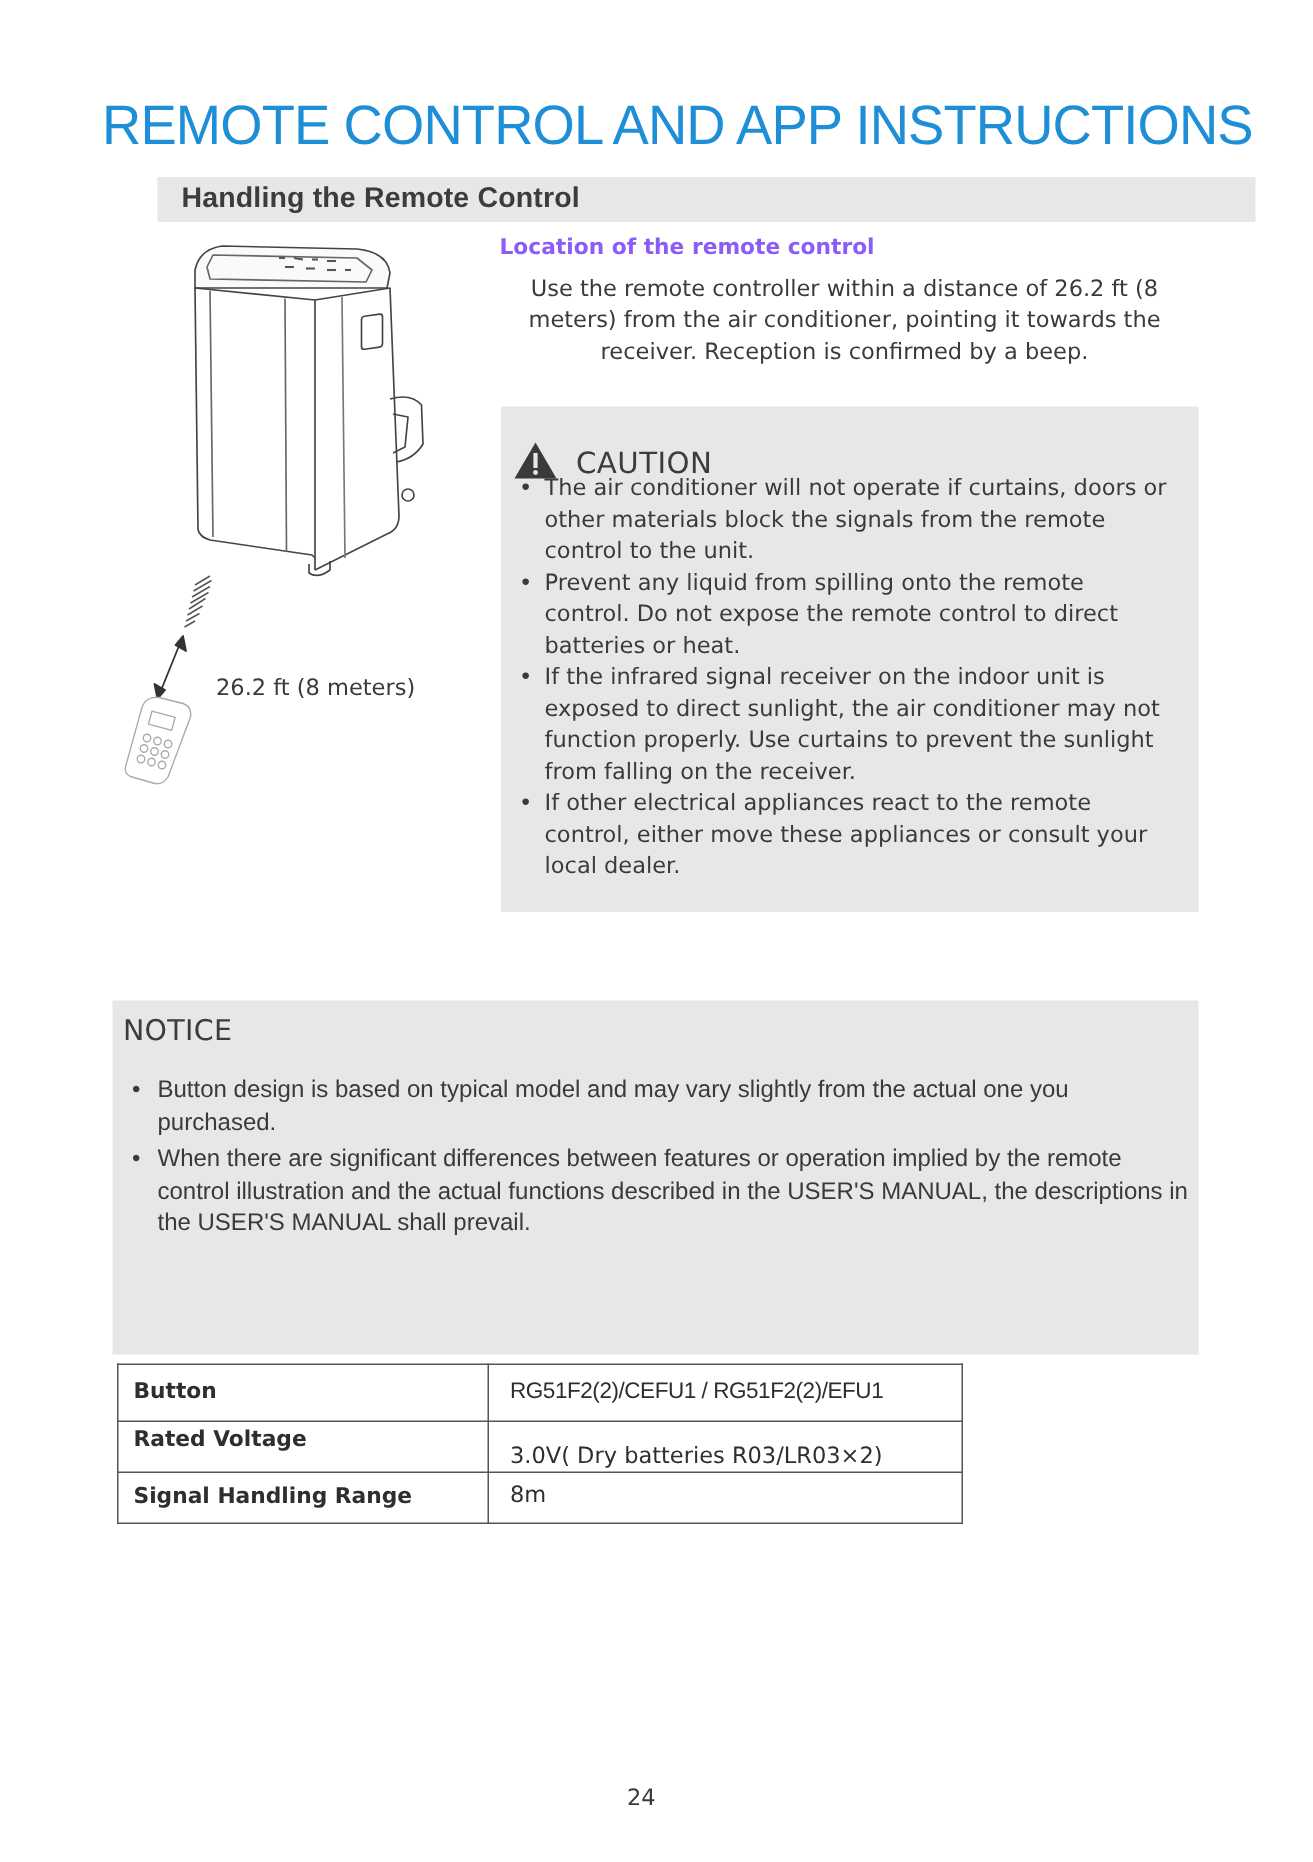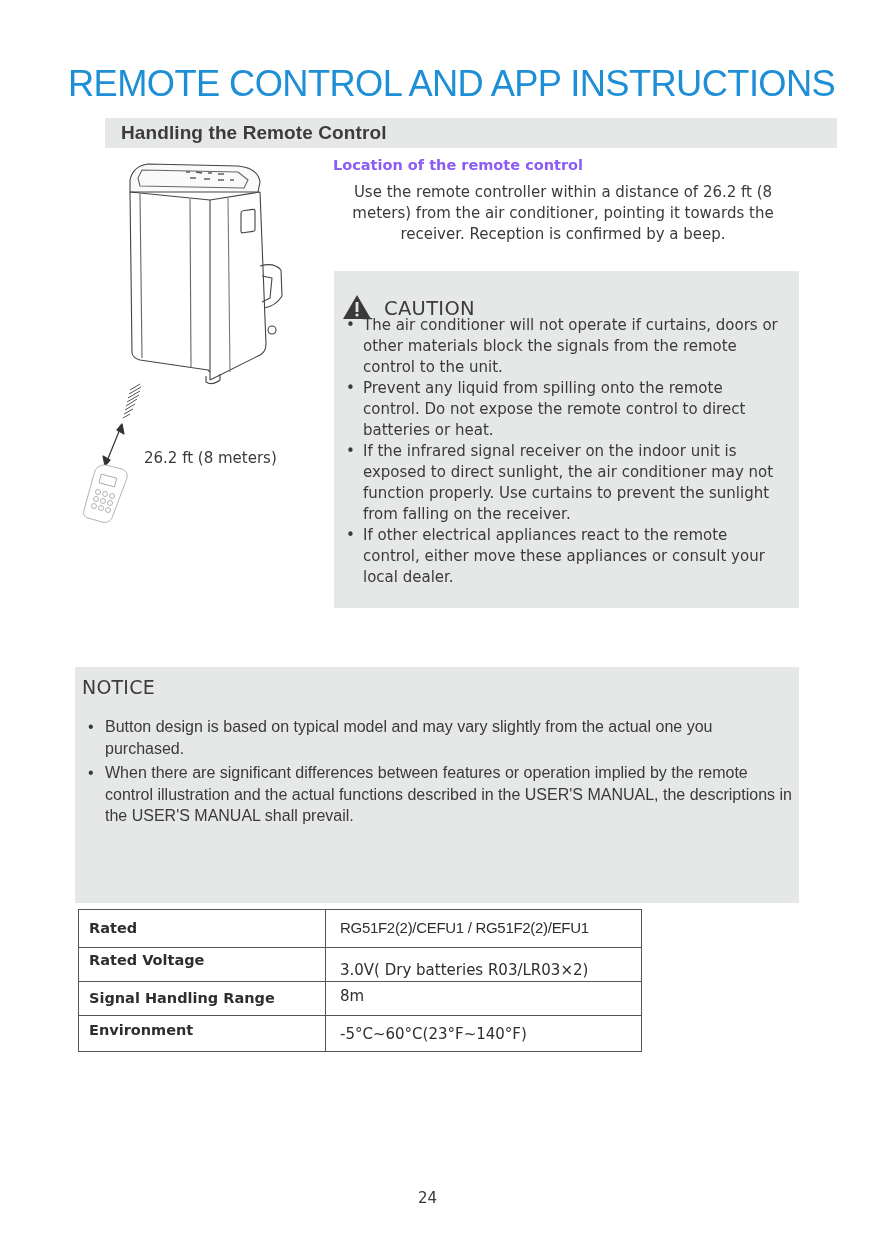--- a/index.html
+++ b/index.html
@@ -187,31 +187,27 @@
   <div class="notice-head">NOTICE</div>
   <ul class="bullets notice-list">
     <li>Button design is based on typical model and may vary slightly from the actual one you purchased.</li>
     <li>When there are significant differences between features or operation implied by the remote control illustration and the actual functions described in the USER'S MANUAL, the descriptions in the USER'S MANUAL shall prevail.</li>
   </ul>
 </div>
 
 <table class="specs">
   <tbody>
       <tr class="r1">
-    <td class="k">Rated</td>
+    <td class="k">Button</td>
     <td class="v">RG51F2(2)/CEFU1 / RG51F2(2)/EFU1</td>
   </tr>
   <tr class="r2">
     <td class="k">Rated Voltage</td>
     <td class="v">3.0V( Dry batteries R03/LR03×2)</td>
   </tr>
   <tr class="r3">
     <td class="k">Signal Handling Range</td>
     <td class="v">8m</td>
   </tr>
-  <tr class="r4">
-    <td class="k">Environment</td>
-    <td class="v">-5°C~60°C(23°F~140°F)</td>
-  </tr>
 </tbody>
   </table>
 
 <div class="abs page-number">24</div>
 
 </body></html>

